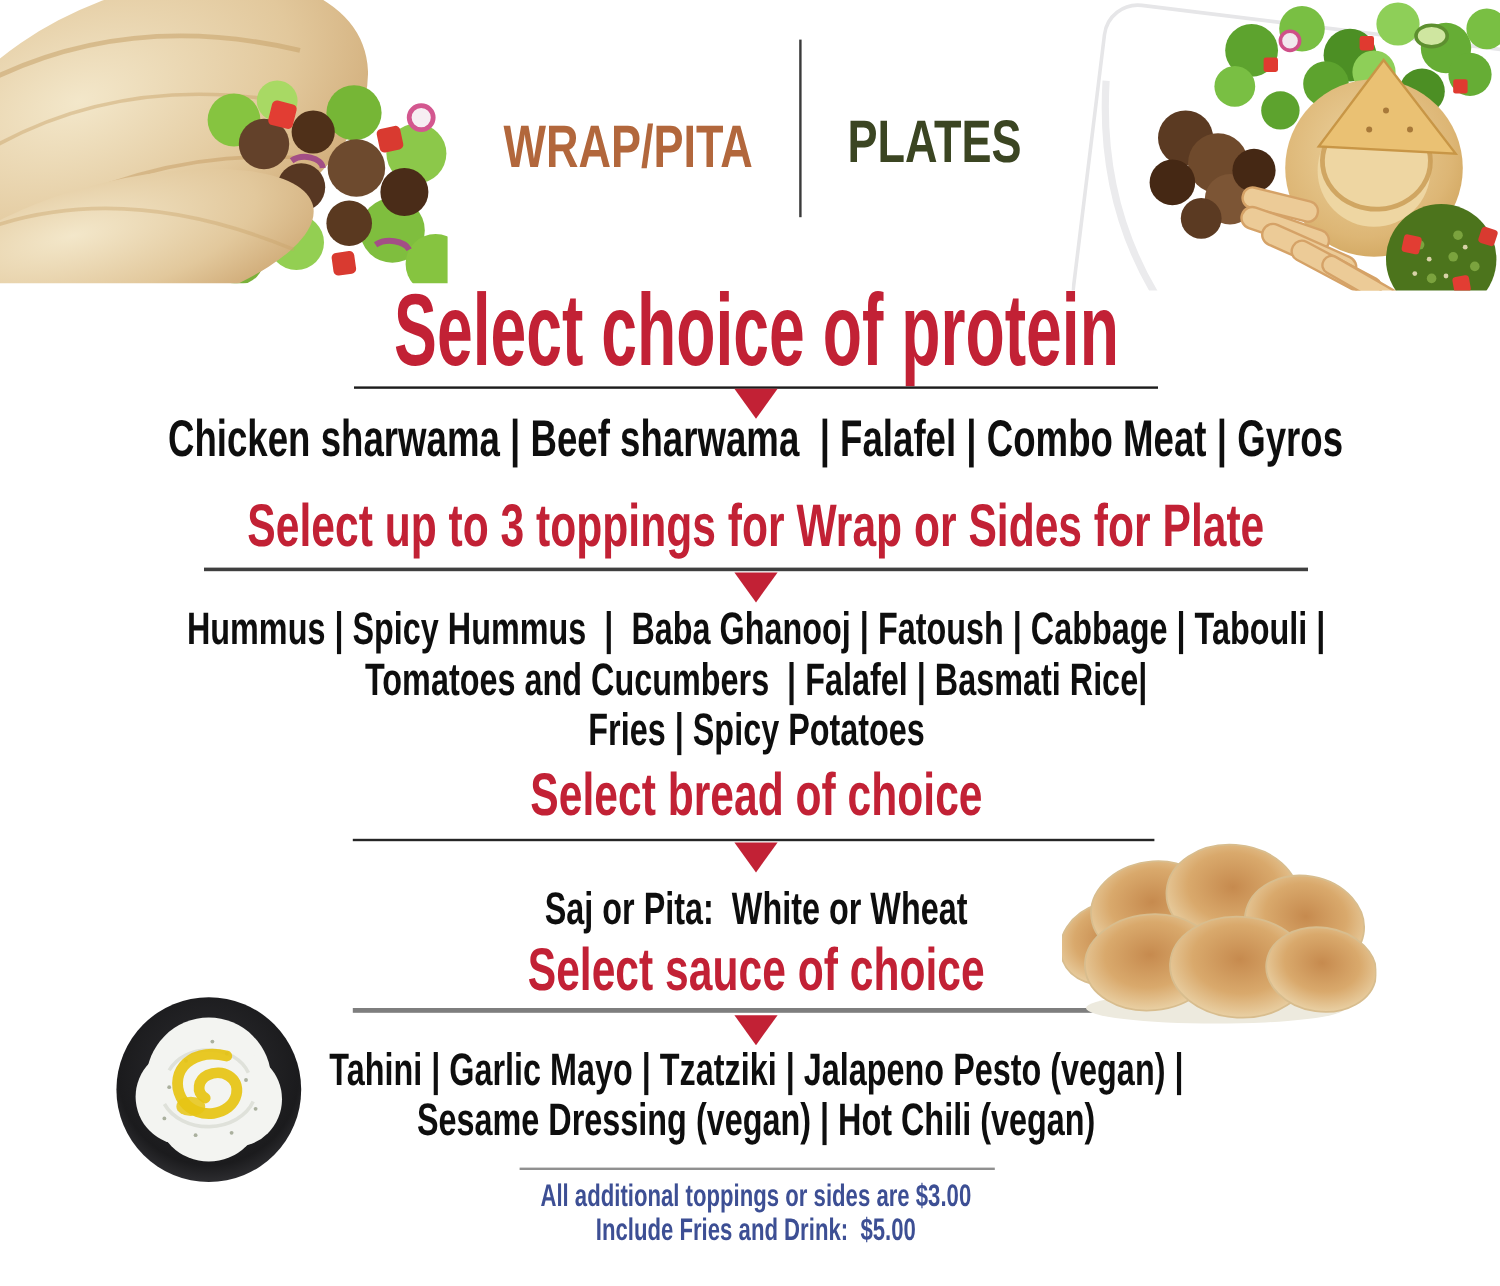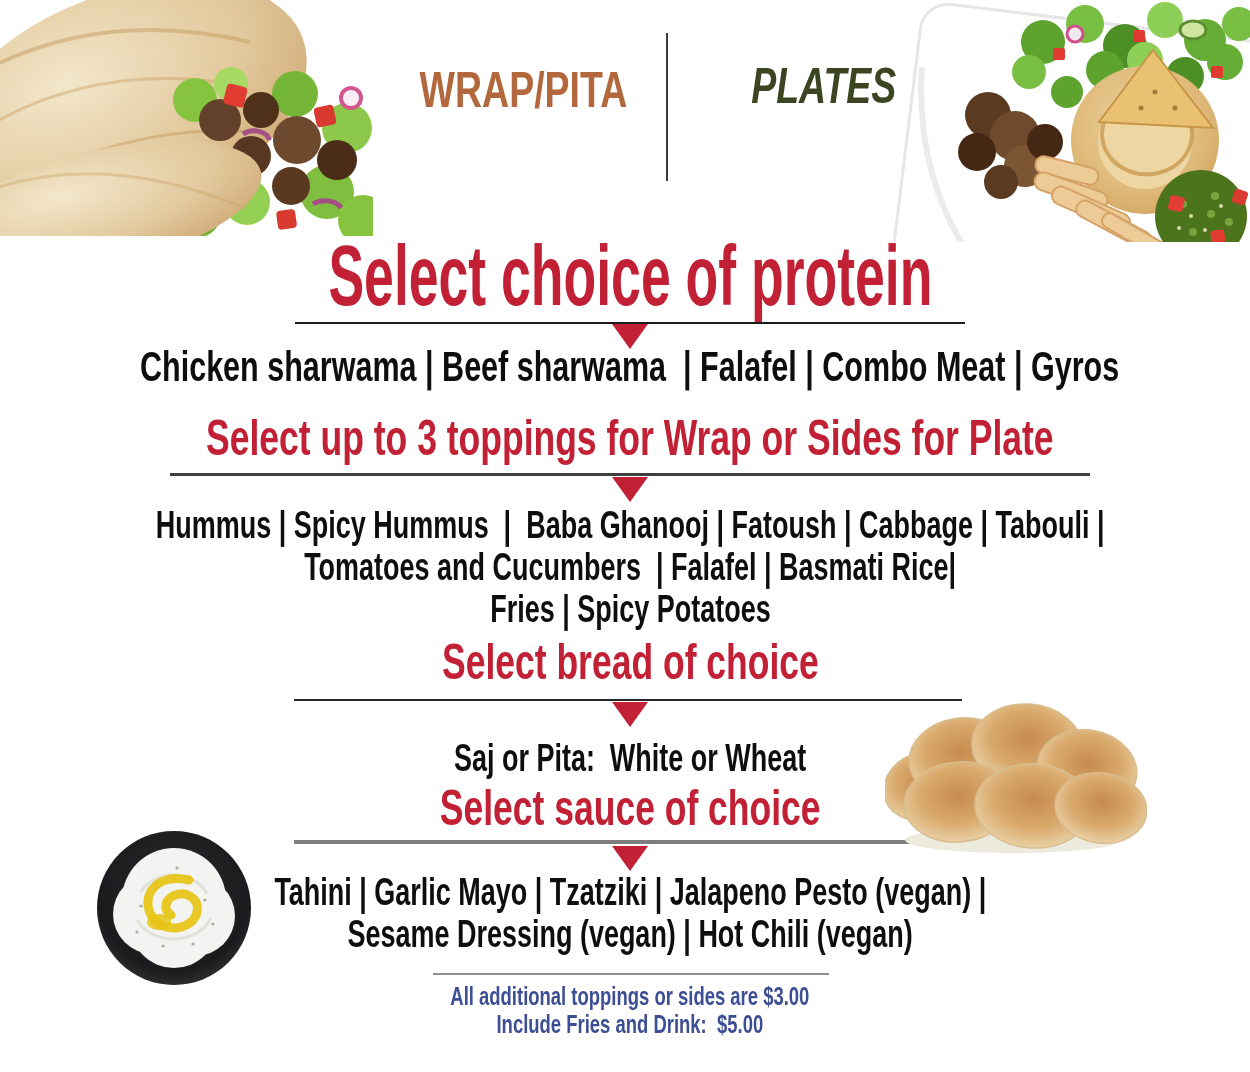--- a/index.html
+++ b/index.html
@@ -18,21 +18,21 @@
   .f-title{font-size:85px;line-height:96px;}
   .f-h2{font-size:50px;line-height:56px;}
   .f-protein{font-size:43px;line-height:48px;}
   .f-body{font-size:38px;line-height:42px;}
   .f-foot{font-size:26px;line-height:28px;}
   .f-price{font-size:50px;line-height:48px;}
   .hline{position:absolute;background:#1c1c1c;height:2px;}
   .arrow{position:absolute;left:612px;width:0;height:0;
          border-left:18px solid transparent;border-right:18px solid transparent;
          border-top:25px solid #c22135;}
-  .hdr-block{position:absolute;}
+  .hdr-block{position:absolute;text-align:center;margin-top:32px;}
   .vdiv{position:absolute;left:666px;top:33px;width:2px;height:148px;background:#3a3a3a;}
   .photo{position:absolute;}
 </style>
 </head>
 <body>
 
 <div id="poster">
 
   <svg class="photo" style="left:-5px;top:0;" width="378" height="236" viewBox="0 0 378 236">
     <defs>
@@ -147,21 +147,21 @@
       </g>
     <rect x="276" y="196" width="15" height="15" rx="3" fill="#e23d33" transform="rotate(12 283 203)"></rect>
     <rect x="318" y="230" width="14" height="14" rx="3" fill="#e23d33" transform="rotate(-10 325 237)"></rect>
     <rect x="340" y="190" width="14" height="14" rx="3" fill="#d93a30" transform="rotate(18 347 197)"></rect>
   </svg>
 
   <div class="hdr-block" style="left:385px;top:66px;width:230px;">
     <div class="f-price orange"><span class="cx-hdr">WRAP/PITA</span></div>
   </div>
   <div class="vdiv"></div>
-  <div class="hdr-block" style="left:727px;top:62px;width:225px;font-style:italic;">
+  <div class="hdr-block" style="left:666px;top:62px;width:225px;">
     <div class="f-price olive"><span class="cx-hdr">PLATES</span></div>
   </div>
 
   <div class="row" style="top:228px;">
     <span class="cx-title f-title red">Select choice of protein</span>
   </div>
   <div class="hline" style="left:295px;top:322px;width:670px;"></div>
   <div class="arrow" style="top:324px;"></div>
   <div class="row" style="top:342px;">
     <span class="cx f-protein">Chicken sharwama | Beef sharwama  | Falafel | Combo Meat | Gyros</span>

